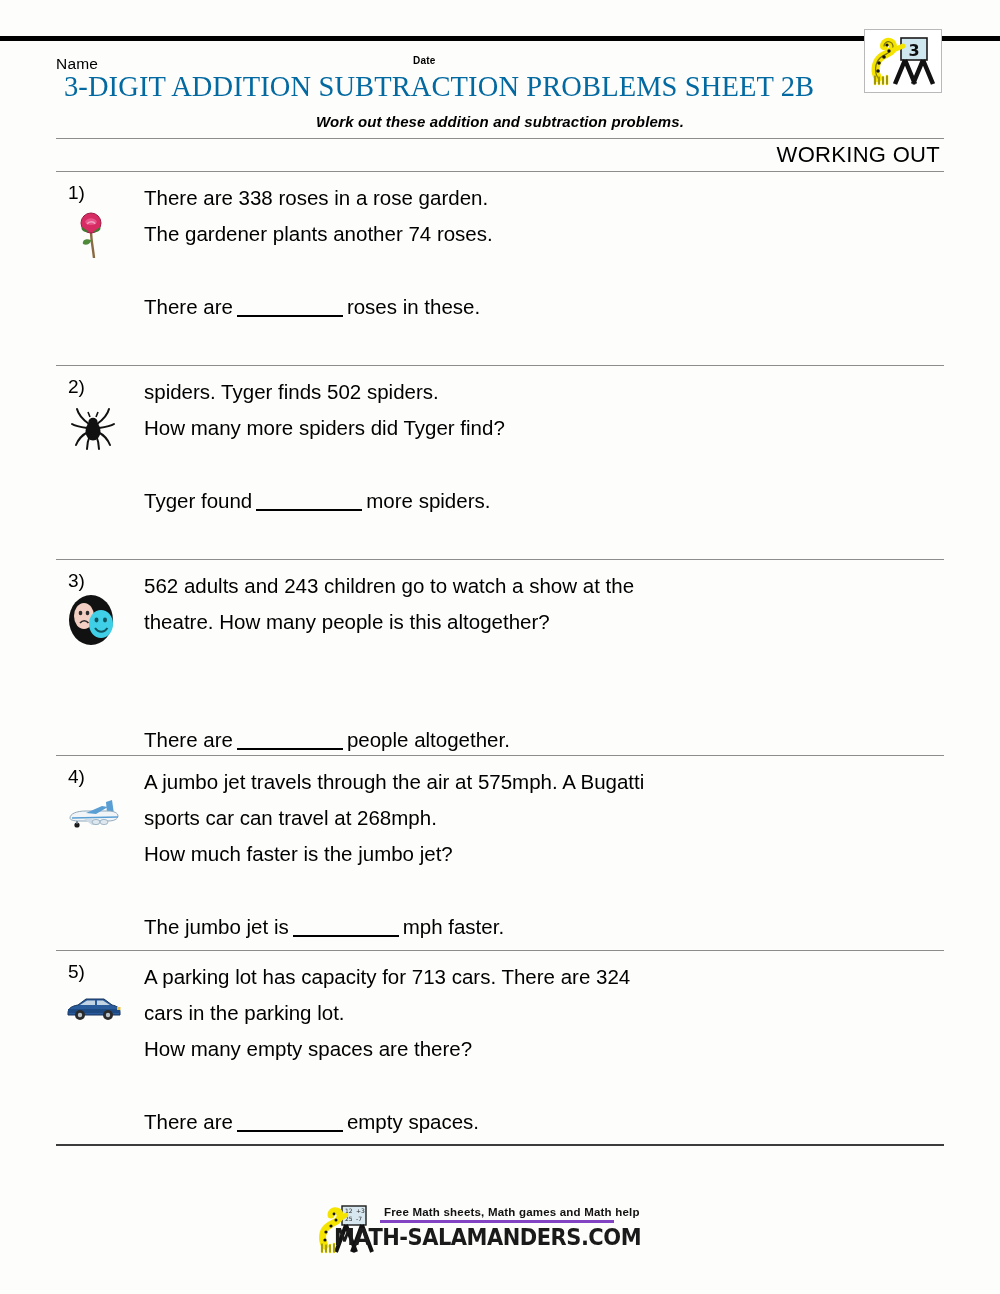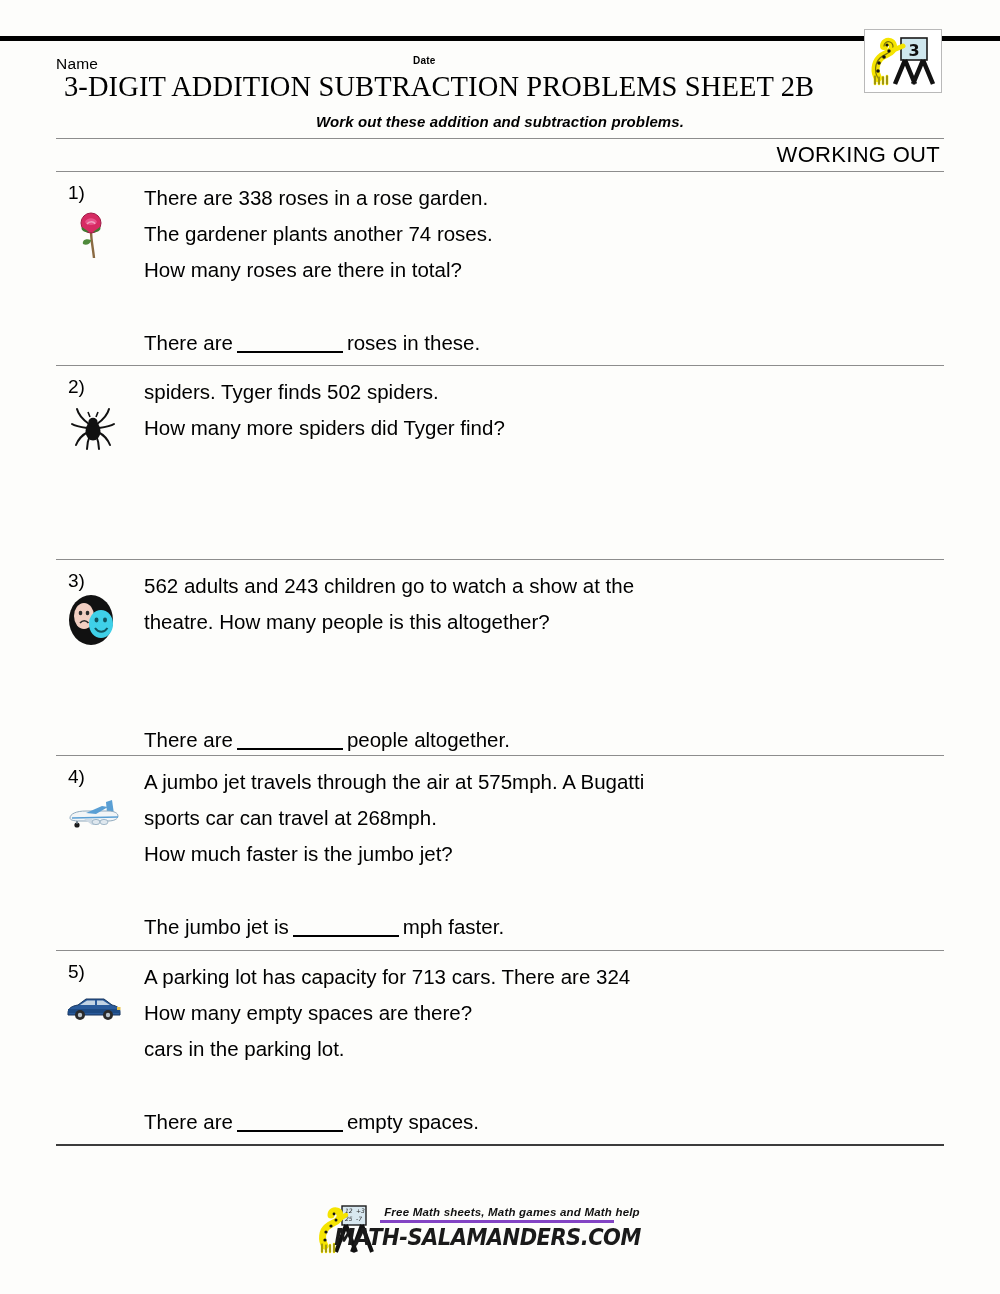--- a/index.html
+++ b/index.html
@@ -67,21 +67,21 @@
     position: relative;
     margin: 0 56px;
     height: 38px;
   }
   .title {
     position: absolute;
     left: 8px;
     top: 0;
     font-family: "Liberation Serif", serif;
     font-size: 28.5px;
-    color: #000000;
+    color: #0369a1;
     letter-spacing: .1px;
     white-space: nowrap;
   }
 
   .logo-box {
     position: absolute;
     left: 808px;
     top: -42px;
     width: 76px;
     height: 62px;
@@ -169,21 +169,20 @@
 
   
   .footer {
     position: absolute;
     left: 0;
     top: 1202px;
     width: 957px;
     display: flex;
     justify-content: center;
     align-items: flex-start;
-    font-style: italic;
   }
   .footer-inner {
     display: flex;
     align-items: flex-start;
     gap: 2px;
   }
   .footer-text {
     display: flex;
     flex-direction: column;
     align-items: flex-start;
@@ -279,21 +278,20 @@
             <circle cx="18" cy="13" r="10" fill="none" stroke="#9e1a45" stroke-width="1"></circle>
             <path d="M12 12 C14 7 22 7 24 12 C22 16 14 16 12 12 Z" fill="#e8538a"></path>
             <path d="M14 14 C16 11 21 11 22 14" stroke="#f0a0bf" stroke-width="1.4" fill="none"></path>
             <path d="M9 17 C7 20 12 23 16 22" fill="#3f7a32"></path>
             <path d="M27 17 C29 20 24 23 20 22" fill="#3f7a32"></path>
           </svg>
         </span>
         <div class="p-body">
           <div class="p-line">There are 338 roses in a rose garden.</div>
           <div class="p-line">The gardener plants another 74 roses.</div>
-          <div class="p-line">How many roses are there in total?</div>
           <div class="p-answer" style="margin-top:37px;">
             <span>There are</span><span class="blank"></span><span>roses in these.</span>
           </div>
         </div>
       </div>
 
       <div class="rule"></div>
 
       <div class="problem" style="height:193px;">
         <span class="p-num">2)</span>
@@ -310,20 +308,23 @@
               <path d="M27 31 C29 36 30 41 30 45"></path>
             </g>
             <ellipse cx="24" cy="27" rx="7.5" ry="9.5" fill="#111111"></ellipse>
             <ellipse cx="24" cy="18" rx="4.6" ry="4.2" fill="#111111"></ellipse>
             <path d="M21 13 L19 8 M27 13 L29 8" stroke="#111111" stroke-width="1.6" fill="none"></path>
           </svg>
         </span>
         <div class="p-body">
           <div class="p-line">spiders. Tyger finds 502 spiders.</div>
           <div class="p-line">How many more spiders did Tyger find?</div>
+          <div class="p-answer" style="margin-top:37px;">
+            <span>Tyger found</span><span class="blank"></span><span>more spiders.</span>
+          </div>
         </div>
       </div>
 
       <div class="rule"></div>
 
       <div class="problem" style="height:195px;">
         <span class="p-num">3)</span>
         <span class="p-icon" style="top:34px;">
           <svg width="56" height="52" viewBox="0 0 56 52" xmlns="http://www.w3.org/2000/svg">
             <ellipse cx="26" cy="26" rx="22" ry="25" fill="#111111"></ellipse>
@@ -385,22 +386,22 @@
             <rect x="6" y="16" width="52" height="4" fill="#1d4a83"></rect>
             <circle cx="18" cy="22" r="5" fill="#2b2b2b"></circle>
             <circle cx="18" cy="22" r="2.2" fill="#b9c3cc"></circle>
             <circle cx="46" cy="22" r="5" fill="#2b2b2b"></circle>
             <circle cx="46" cy="22" r="2.2" fill="#b9c3cc"></circle>
             <rect x="55" y="14" width="3.5" height="3" fill="#e8c14a"></rect>
           </svg>
         </span>
         <div class="p-body">
           <div class="p-line">A parking lot has capacity for 713 cars. There are 324</div>
+          <div class="p-line">cars in the parking lot.</div>
           <div class="p-line">How many empty spaces are there?</div>
-          <div class="p-line">cars in the parking lot.</div>
           <div class="p-answer" style="margin-top:37px;">
             <span>There are</span><span class="blank"></span><span>empty spaces.</span>
           </div>
         </div>
       </div>
 
       <div class="rule dark"></div>
 
     </div>
   </div>

